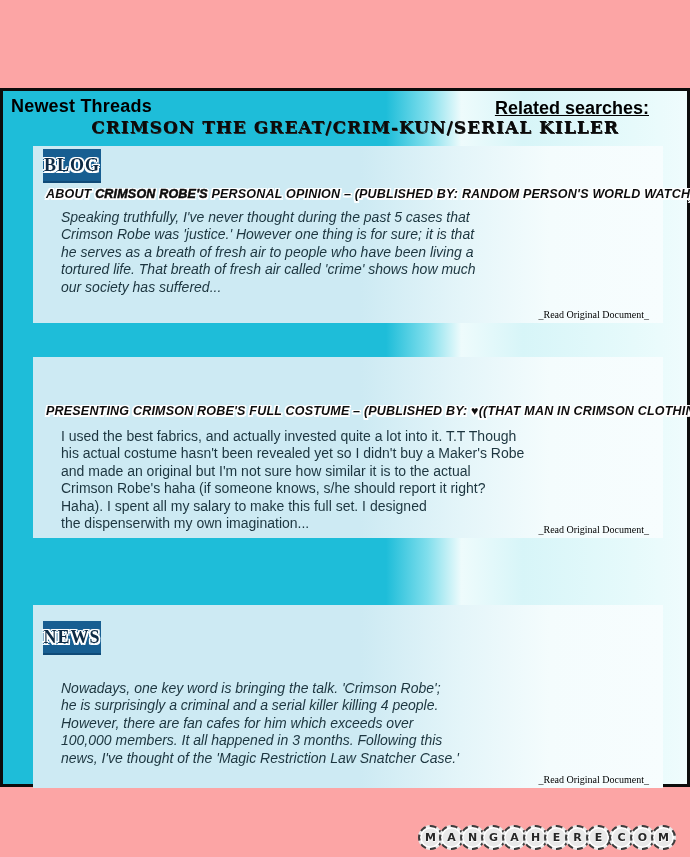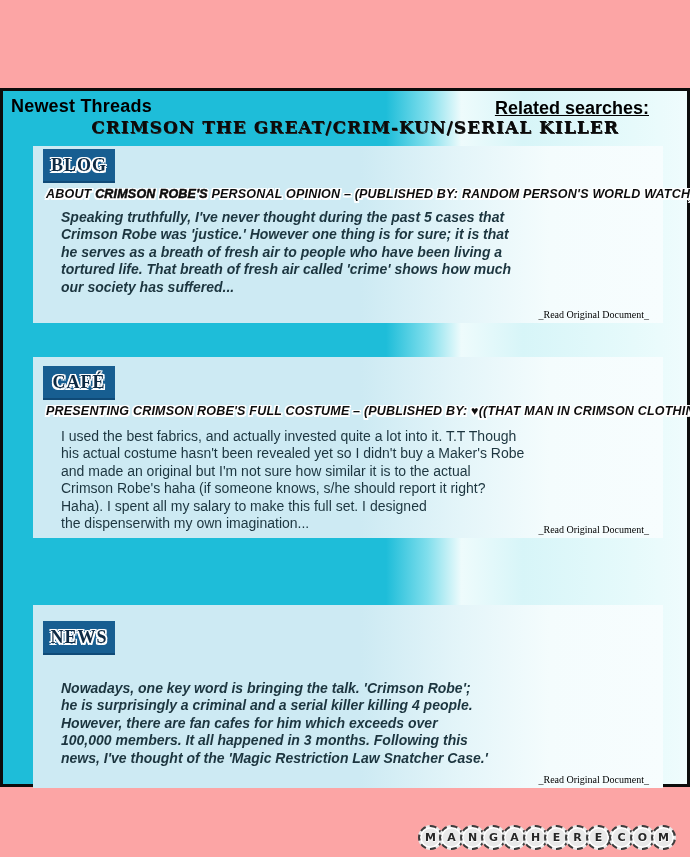--- a/index.html
+++ b/index.html
@@ -45,21 +45,21 @@
     position: absolute;
     left: 30px; width: 630px;
     background: linear-gradient(90deg,
       #cdeaf3 0%, #cdeaf3 52%, #e4f5f9 68%, #f4fcfd 82%, #f7fdfe 100%);
   }
   .card.c1 { top: 55px;  height: 177px; --badge-top: 3px;  --title-top: 41px; --body-top: 63px; }
   .card.c2 { top: 266px; height: 181px; --badge-top: 9px;  --title-top: 47px; --body-top: 71px; }
   .card.c3 { top: 514px; height: 183px; --badge-top: 16px; --title-top: 52px; --body-top: 75px; }
   .badge {
     position: absolute; left: 10px; top: var(--badge-top);
-    width: 72px; height: 34px;
+    width: 58px; height: 34px;
     background: #175e91;
     border-bottom: 2px solid #0f4a77;
     display: flex; align-items: center; justify-content: center;
     font-family: "Liberation Serif", serif;
     font-weight: bold; font-size: 18px; letter-spacing: 1px;
     color: #0e2b45;
     text-shadow: -1.5px -1.5px 0 #fff, 1.5px -1.5px 0 #fff,
                  -1.5px 1.5px 0 #fff, 1.5px 1.5px 0 #fff,
                  0 1.5px 0 #fff, 0 -1.5px 0 #fff, 1.5px 0 0 #fff, -1.5px 0 0 #fff;
   }
@@ -73,21 +73,21 @@
                  -1.5px 1.5px 0 #fff, 1.5px 1.5px 0 #fff,
                  0 1.5px 0 #fff, 0 -1.5px 0 #fff, 1.5px 0 0 #fff, -1.5px 0 0 #fff;
   }
   .card-title .em { -webkit-text-stroke: 0.5px currentColor; }
   .card-body {
     position: absolute; left: 28px; top: var(--body-top); right: 34px;
     font-size: 14px; line-height: 17.4px;
     color: #1c353f;
     white-space: pre-line;
   }
-  .card-body.italic { font-style: italic; font-weight: bold; }
+  .card-body.italic { font-style: italic; }
   .read-link {
     position: absolute; right: 14px; bottom: 3px;
     font-family: "Liberation Serif", serif;
     font-weight: normal; font-size: 10px;
     color: #000; text-decoration: none;
     cursor: pointer;
   }
   
   .watermark {
     position: absolute; right: 14px; bottom: 6px;
@@ -129,21 +129,20 @@
       <h3 class="card-title"><span>ABOUT </span><span class="em">CRIMSON ROBE'S</span><span> PERSONAL OPINION – (PUBLISHED BY: RANDOM PERSON'S WORLD WATCH)</span></h3>
       <p class="card-body italic">Speaking truthfully, I've never thought during the past 5 cases that
 Crimson Robe was 'justice.'  However one thing is for sure; it is that
 he serves as a breath of fresh air to people who have been living a
 tortured life.  That breath of fresh air called 'crime' shows how much
 our society has suffered...</p>
       <a class="read-link">_Read Original Document_</a>
     </section>
 
     <section class="card c2">
-      <div class="badge">CAFÉ</div>
       <h3 class="card-title"><span>PRESENTING CRIMSON ROBE'S FULL COSTUME – (PUBLISHED BY: ♥((THAT MAN IN CRIMSON CLOTHING)) ♥CAFE)</span><span class="em"></span><span></span></h3>
       <p class="card-body">I used the best fabrics, and actually invested quite a lot into it. T.T Though
 his actual costume hasn't been revealed yet so I didn't buy a Maker's Robe
 and made an original but I'm not sure how similar it is to the actual
 Crimson Robe's haha (if someone knows, s/he should report it right?
 Haha). I spent all my salary to make this full set.  I designed
 the dispenserwith my own imagination...</p>
       <a class="read-link">_Read Original Document_</a>
     </section>
 

